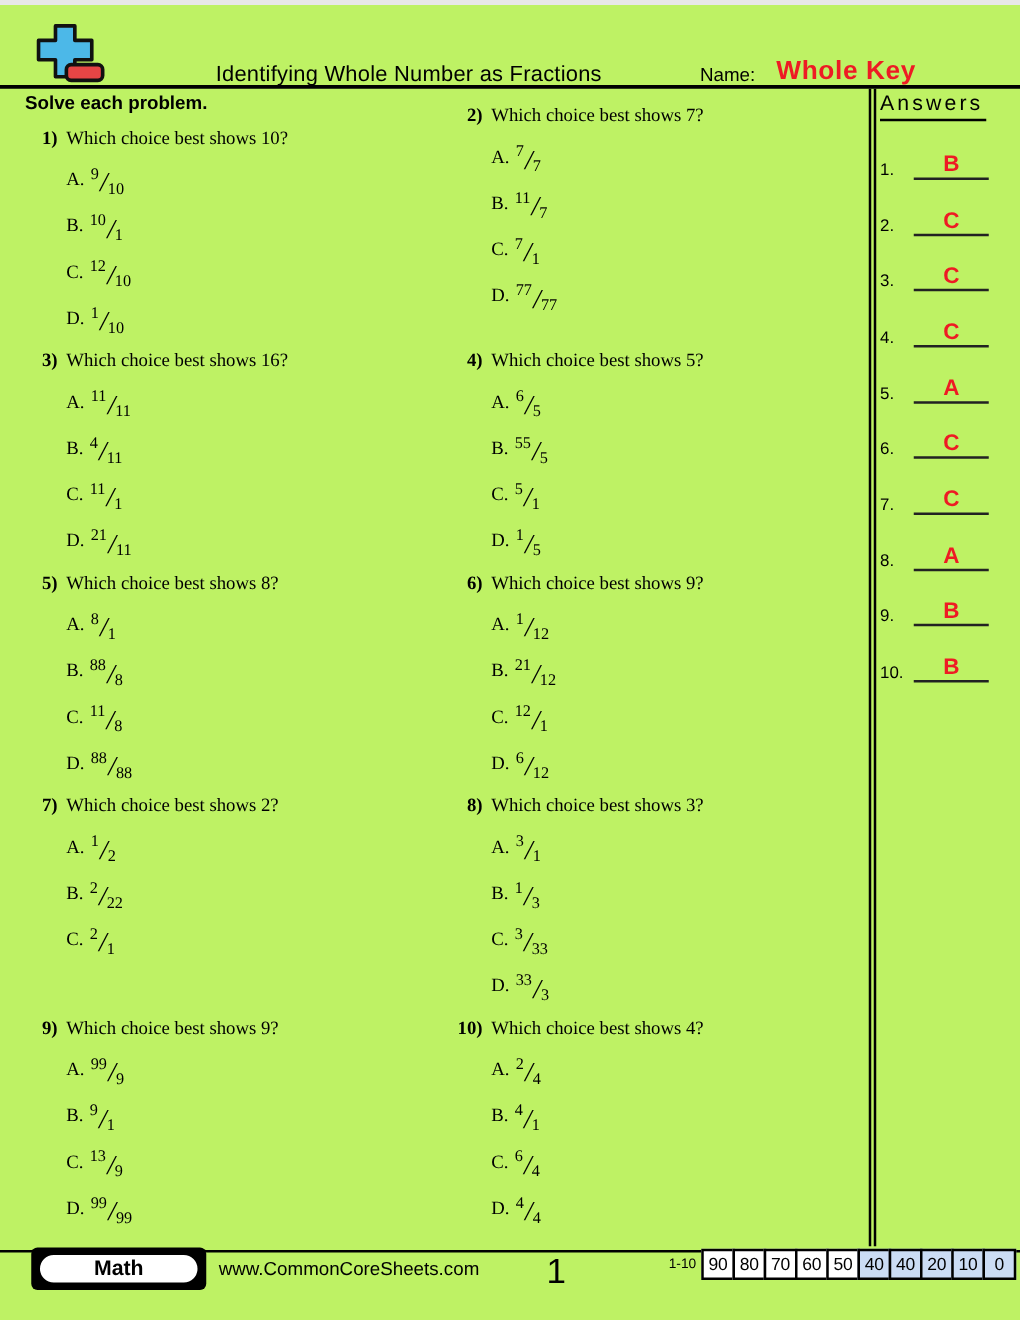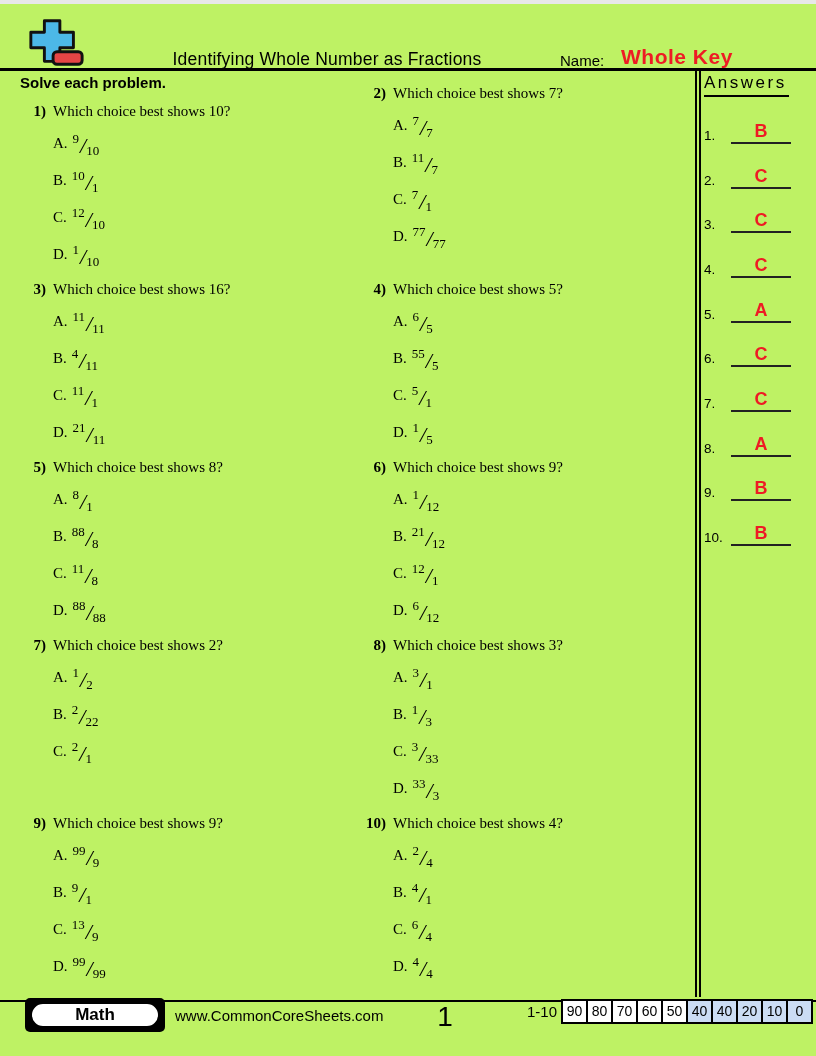--- a/index.html
+++ b/index.html
@@ -42,21 +42,21 @@
 
   
   .footer-rule { position:absolute; left:0; top:996px; width:816px; height:2px; background:#000; }
   .math-badge { position:absolute; left:25px; top:994px; width:140px; height:34px; background:#000; border-radius:5px; z-index:2; }
   .math-pill { position:absolute; left:5px; top:4px; right:5px; bottom:4px; background:#fff;
     border:2px solid #000; border-radius:14px; display:flex; align-items:center; justify-content:center;
     font-size:17px; font-weight:bold; }
   .website { position:absolute; left:175px; top:1003px; font-size:15px; }
   .page-num { position:absolute; left:418px; top:997px; width:54px; text-align:center; font-size:28px; z-index:2; }
   .score-row { position:absolute; top:994px; right:3px; display:flex; align-items:center; height:26px; z-index:2; }
-  .score-label { font-size:15px; margin-right:6px; }
+  .score-label { font-size:11px; margin-right:6px; }
   .score-cell { width:23px; height:21px; border:2px solid #000; margin-left:-2px;
     display:flex; align-items:center; justify-content:center; font-size:14px; background:#fff; }
   .score-cell.blue { background:var(--blue-cell); }
 </style>
 </head>
 <body>
 
 <div class="page">
 
   <div class="logo">

